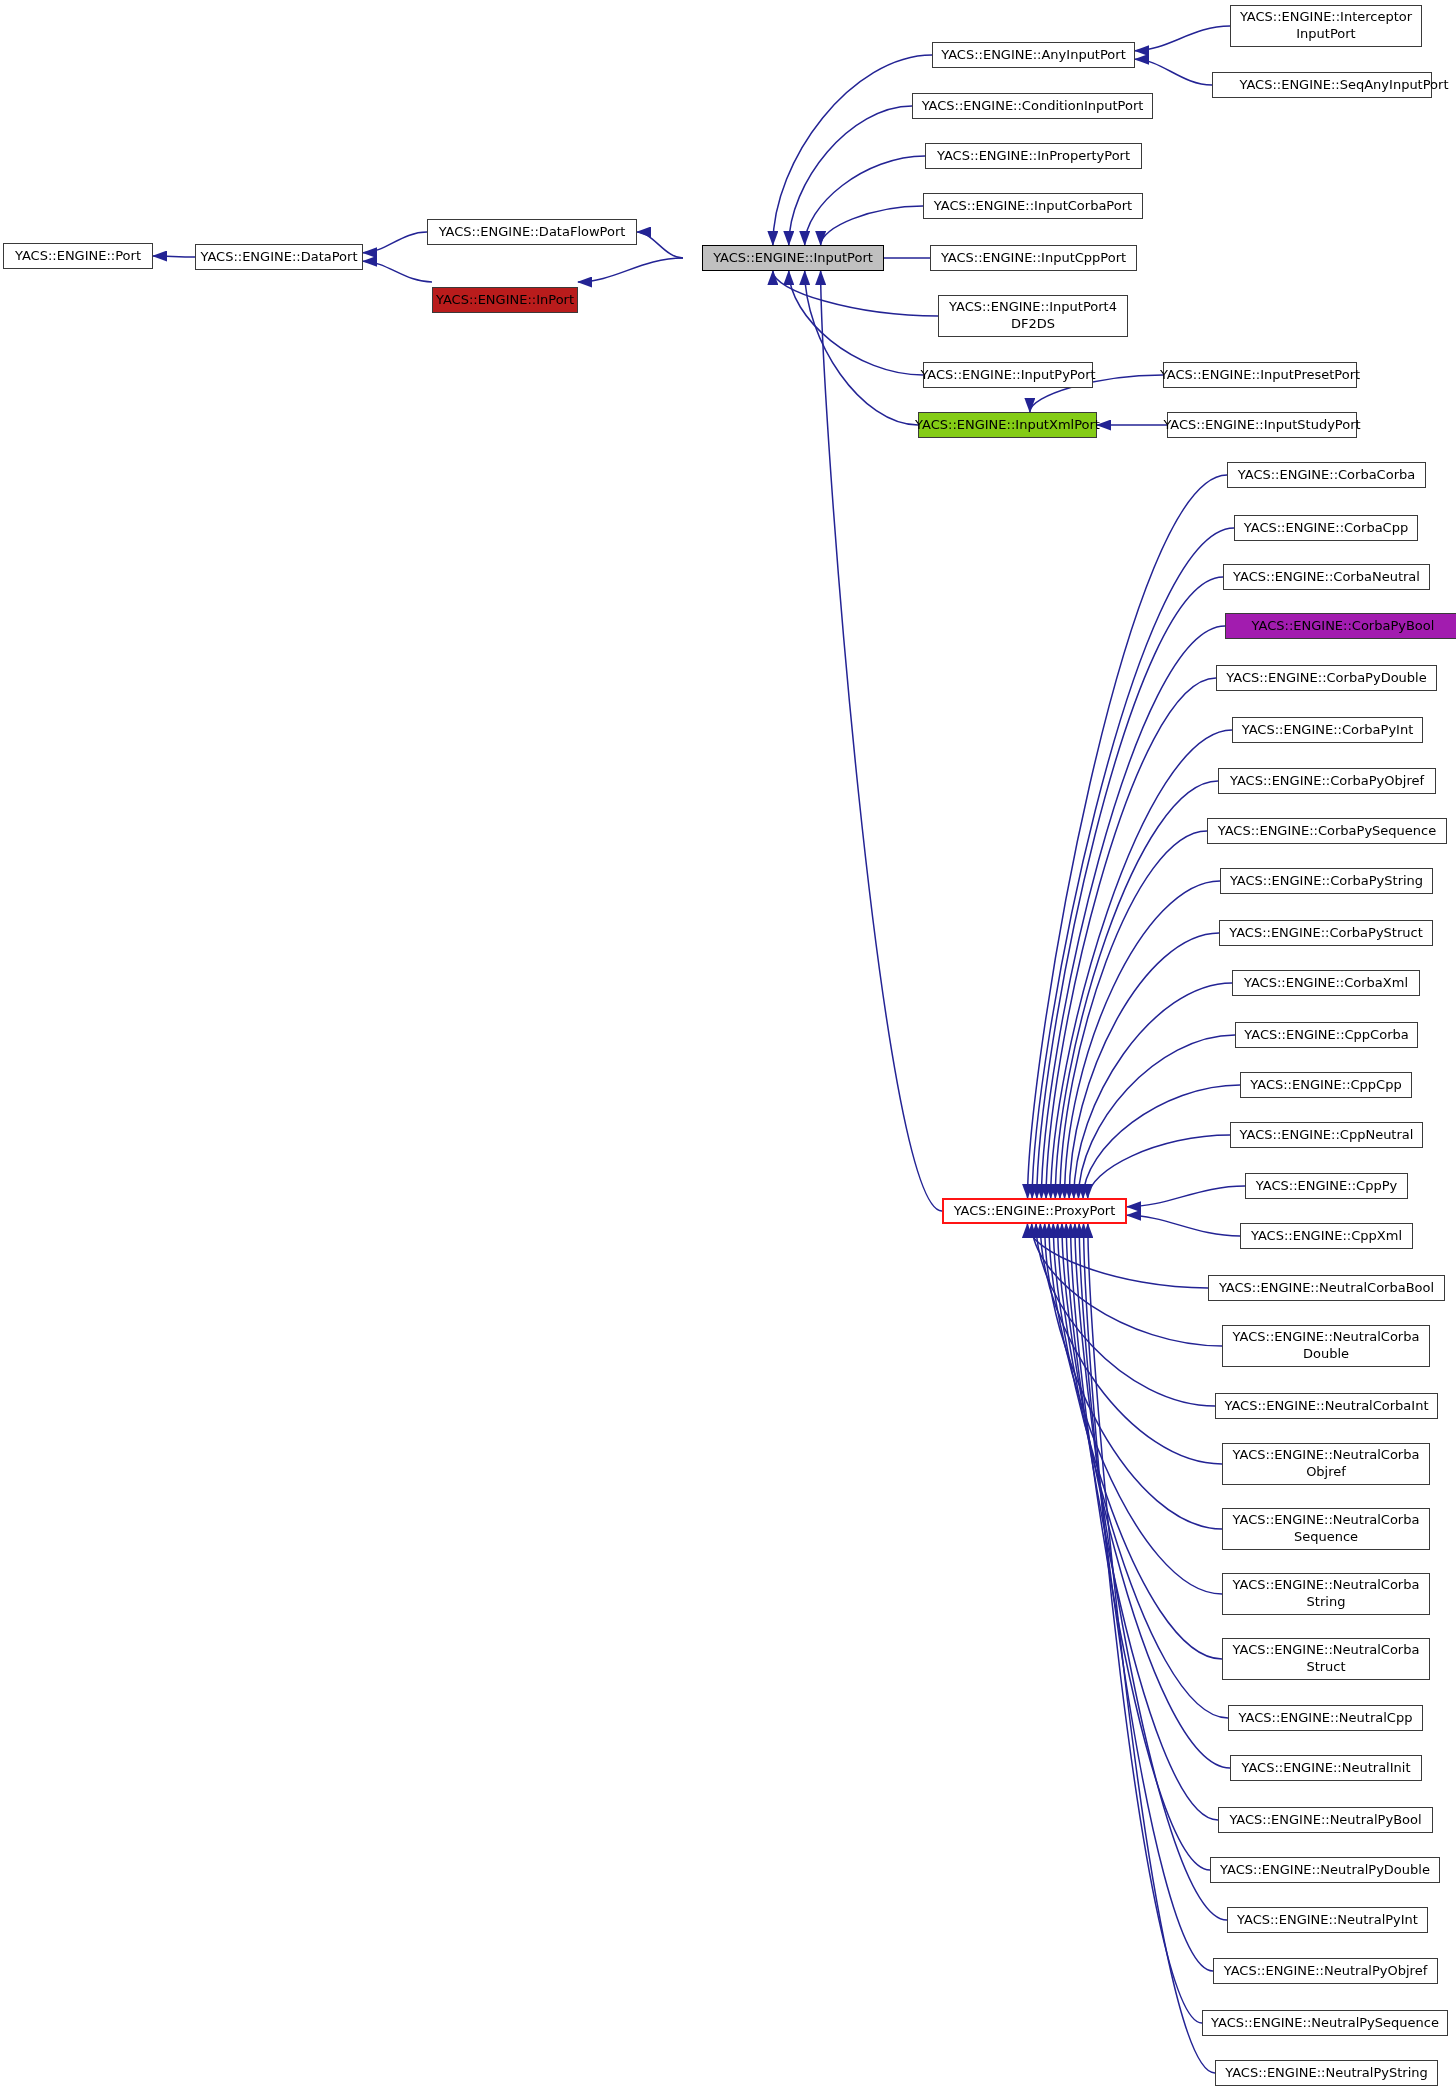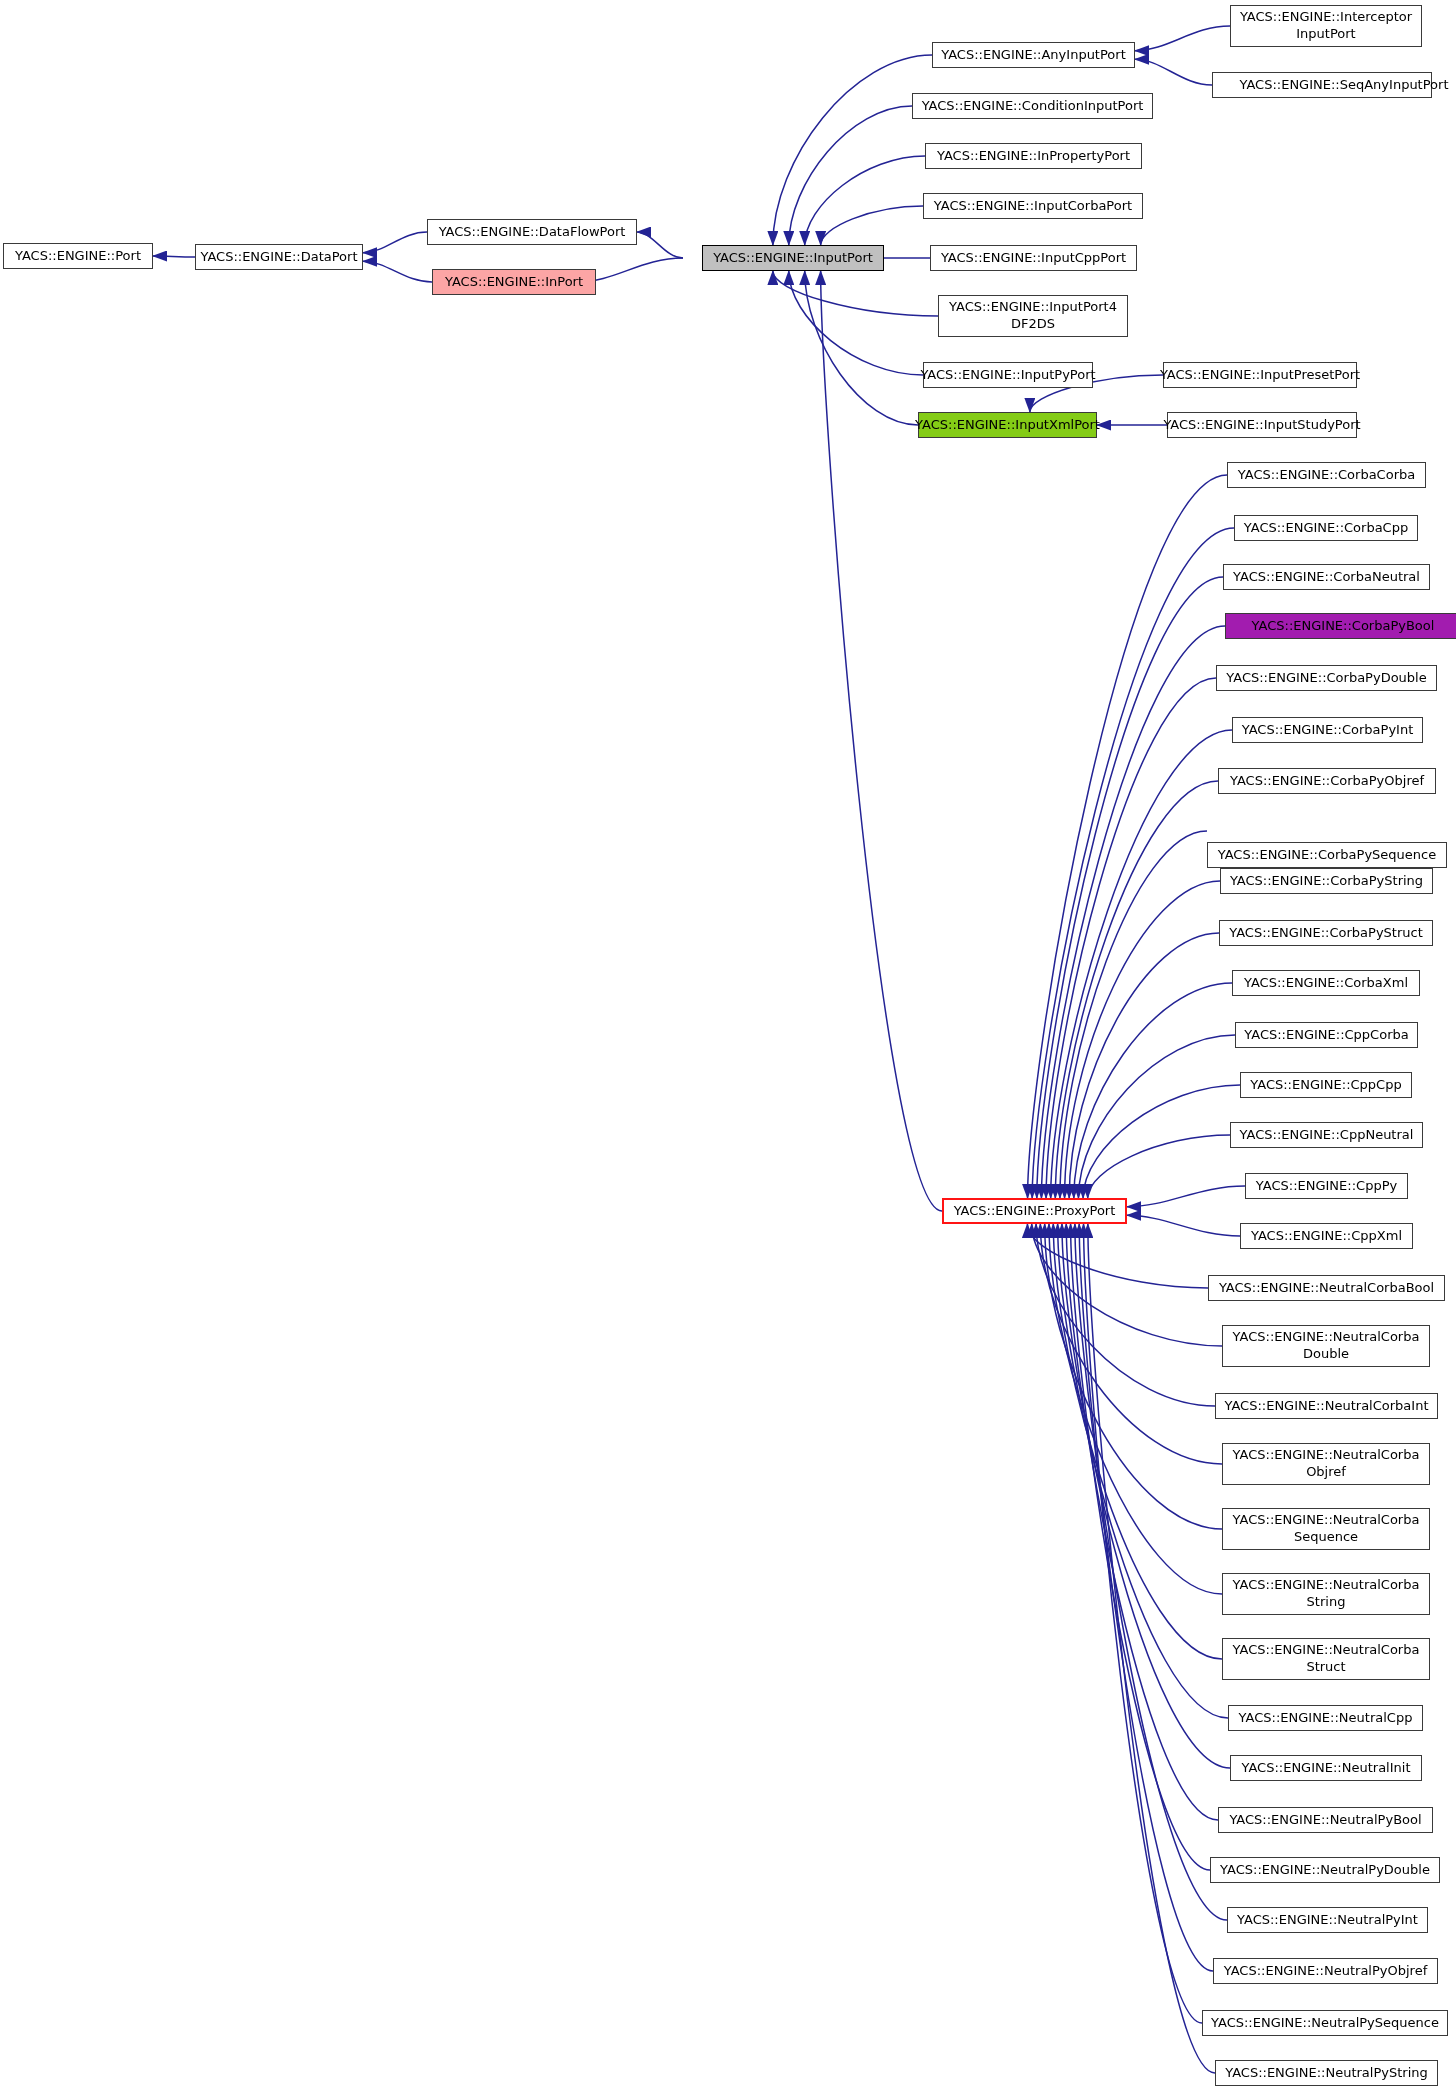--- a/index.html
+++ b/index.html
@@ -68,21 +68,21 @@
       <path d="M1218,1820 C1142.1291666666666,1820 1066.2583333333332,1364 1066.2583333333332,1224" fill="none" stroke="#232394" stroke-width="1.5" marker-end="url(#arrow)"></path>
       <path d="M1210,1870 C1140.2875,1870 1070.575,1364 1070.575,1224" fill="none" stroke="#232394" stroke-width="1.5" marker-end="url(#arrow)"></path>
       <path d="M1227,1920 C1150.9458333333332,1920 1074.8916666666667,1364 1074.8916666666667,1224" fill="none" stroke="#232394" stroke-width="1.5" marker-end="url(#arrow)"></path>
       <path d="M1213,1971 C1146.1041666666665,1971 1079.2083333333333,1364 1079.2083333333333,1224" fill="none" stroke="#232394" stroke-width="1.5" marker-end="url(#arrow)"></path>
       <path d="M1202,2023 C1142.7625,2023 1083.525,1364 1083.525,1224" fill="none" stroke="#232394" stroke-width="1.5" marker-end="url(#arrow)"></path>
       <path d="M1215,2073 C1151.4208333333333,2073 1087.8416666666667,1364 1087.8416666666667,1224" fill="none" stroke="#232394" stroke-width="1.5" marker-end="url(#arrow)"></path>
     </svg>
     <div class="node" style="left: 3px; top: 243px; width: 150px; height: 26px; background: rgb(255, 255, 255);"><span>YACS::ENGINE::Port</span></div>
     <div class="node" style="left: 195px; top: 244px; width: 168px; height: 26px; background: rgb(255, 255, 255);"><span>YACS::ENGINE::DataPort</span></div>
     <div class="node" style="left: 427px; top: 219px; width: 210px; height: 26px; background: rgb(255, 255, 255);"><span>YACS::ENGINE::DataFlowPort</span></div>
-    <div class="node" style="left: 432px; top: 269px; width: 164px; height: 26px; background: #fca5a5;"><span>YACS::ENGINE::InPort</span></div>
+    <div class="node" style="left: 432px; top: 287px; width: 146px; height: 26px; background: #b91c1c;"><span>YACS::ENGINE::InPort</span></div>
     <div class="node highlight" style="left: 683px; top: 245px; width: 182px; height: 26px; background: rgb(192, 192, 192);"><span>YACS::ENGINE::InputPort</span></div>
     <div class="node" style="left: 932px; top: 42px; width: 203px; height: 26px; background: rgb(255, 255, 255);"><span>YACS::ENGINE::AnyInputPort</span></div>
     <div class="node" style="left: 912px; top: 93px; width: 241px; height: 26px; background: rgb(255, 255, 255);"><span>YACS::ENGINE::ConditionInputPort</span></div>
     <div class="node" style="left: 925px; top: 143px; width: 217px; height: 26px; background: rgb(255, 255, 255);"><span>YACS::ENGINE::InPropertyPort</span></div>
     <div class="node" style="left: 923px; top: 193px; width: 220px; height: 26px; background: rgb(255, 255, 255);"><span>YACS::ENGINE::InputCorbaPort</span></div>
     <div class="node" style="left: 930px; top: 245px; width: 207px; height: 26px; background: rgb(255, 255, 255);"><span>YACS::ENGINE::InputCppPort</span></div>
     <div class="node" style="left: 938px; top: 295px; width: 190px; height: 42px; background: rgb(255, 255, 255);"><span>YACS::ENGINE::InputPort4
 DF2DS</span></div>
     <div class="node" style="left: 923px; top: 362px; width: 170px; height: 26px; background: rgb(255, 255, 255);"><span>YACS::ENGINE::InputPyPort</span></div>
     <div class="node" style="left: 918px; top: 412px; width: 179px; height: 26px; background: #84cc16;"><span>YACS::ENGINE::InputXmlPort</span></div>
@@ -92,21 +92,21 @@
     <div class="node" style="left: 1163px; top: 362px; width: 194px; height: 26px; background: rgb(255, 255, 255);"><span>YACS::ENGINE::InputPresetPort</span></div>
     <div class="node" style="left: 1167px; top: 412px; width: 190px; height: 26px; background: rgb(255, 255, 255);"><span>YACS::ENGINE::InputStudyPort</span></div>
     <div class="node focus" style="left: 942px; top: 1198px; width: 185px; height: 26px; background: rgb(255, 255, 255);"><span>YACS::ENGINE::ProxyPort</span></div>
     <div class="node" style="left: 1227px; top: 462px; width: 199px; height: 26px; background: rgb(255, 255, 255);"><span>YACS::ENGINE::CorbaCorba</span></div>
     <div class="node" style="left: 1234px; top: 515px; width: 184px; height: 26px; background: rgb(255, 255, 255);"><span>YACS::ENGINE::CorbaCpp</span></div>
     <div class="node" style="left: 1223px; top: 564px; width: 207px; height: 26px; background: rgb(255, 255, 255);"><span>YACS::ENGINE::CorbaNeutral</span></div>
     <div class="node" style="left: 1225px; top: 613px; width: 236px; height: 26px; background: #a21caf;"><span>YACS::ENGINE::CorbaPyBool</span></div>
     <div class="node" style="left: 1216px; top: 665px; width: 221px; height: 26px; background: rgb(255, 255, 255);"><span>YACS::ENGINE::CorbaPyDouble</span></div>
     <div class="node" style="left: 1232px; top: 717px; width: 191px; height: 26px; background: rgb(255, 255, 255);"><span>YACS::ENGINE::CorbaPyInt</span></div>
     <div class="node" style="left: 1218px; top: 768px; width: 218px; height: 26px; background: rgb(255, 255, 255);"><span>YACS::ENGINE::CorbaPyObjref</span></div>
-    <div class="node" style="left: 1207px; top: 818px; width: 240px; height: 26px; background: rgb(255, 255, 255); margin-top: 24px;"><span>YACS::ENGINE::CorbaPySequence</span></div>
+    <div class="node" style="left: 1207px; top: 818px; width: 240px; height: 26px; background: rgb(255, 255, 255);"><span>YACS::ENGINE::CorbaPySequence</span></div>
     <div class="node" style="left: 1220px; top: 868px; width: 213px; height: 26px; background: rgb(255, 255, 255);"><span>YACS::ENGINE::CorbaPyString</span></div>
     <div class="node" style="left: 1219px; top: 920px; width: 214px; height: 26px; background: rgb(255, 255, 255);"><span>YACS::ENGINE::CorbaPyStruct</span></div>
     <div class="node" style="left: 1232px; top: 970px; width: 188px; height: 26px; background: rgb(255, 255, 255);"><span>YACS::ENGINE::CorbaXml</span></div>
     <div class="node" style="left: 1235px; top: 1022px; width: 183px; height: 26px; background: rgb(255, 255, 255);"><span>YACS::ENGINE::CppCorba</span></div>
     <div class="node" style="left: 1240px; top: 1072px; width: 172px; height: 26px; background: rgb(255, 255, 255);"><span>YACS::ENGINE::CppCpp</span></div>
     <div class="node" style="left: 1230px; top: 1122px; width: 193px; height: 26px; background: rgb(255, 255, 255);"><span>YACS::ENGINE::CppNeutral</span></div>
     <div class="node" style="left: 1245px; top: 1173px; width: 163px; height: 26px; background: rgb(255, 255, 255);"><span>YACS::ENGINE::CppPy</span></div>
     <div class="node" style="left: 1240px; top: 1223px; width: 173px; height: 26px; background: rgb(255, 255, 255);"><span>YACS::ENGINE::CppXml</span></div>
     <div class="node" style="left: 1208px; top: 1275px; width: 237px; height: 26px; background: rgb(255, 255, 255);"><span>YACS::ENGINE::NeutralCorbaBool</span></div>
     <div class="node" style="left: 1222px; top: 1325px; width: 208px; height: 42px; background: rgb(255, 255, 255);"><span>YACS::ENGINE::NeutralCorba

